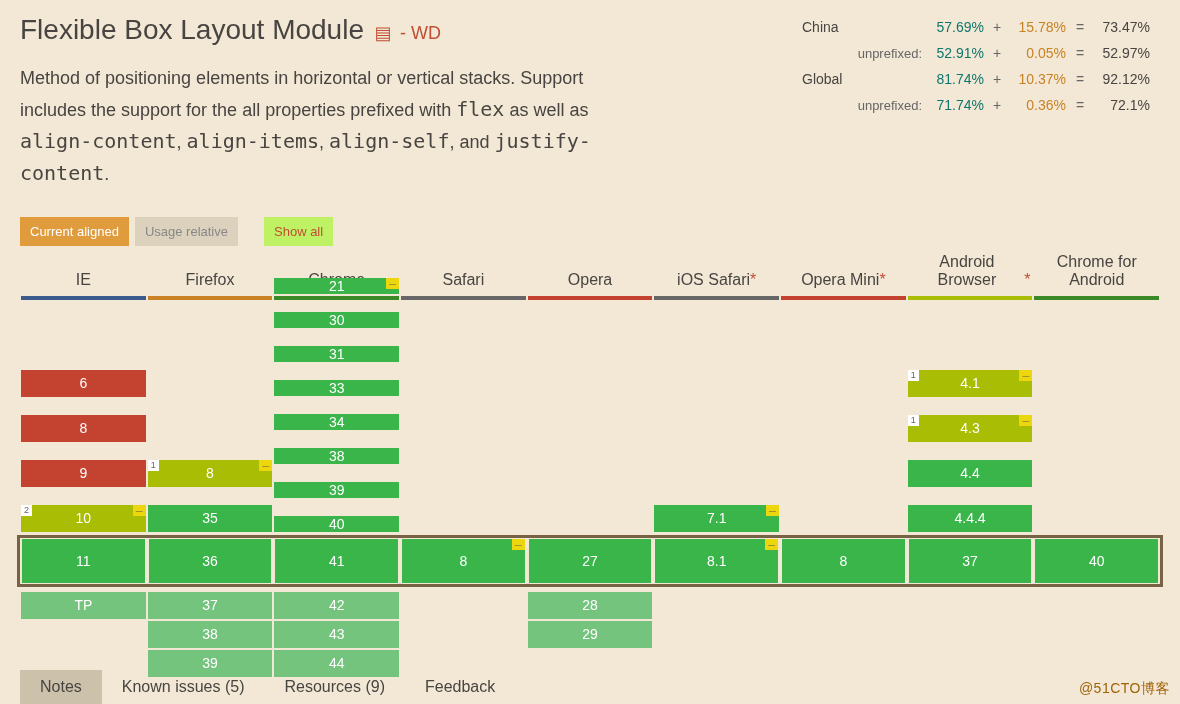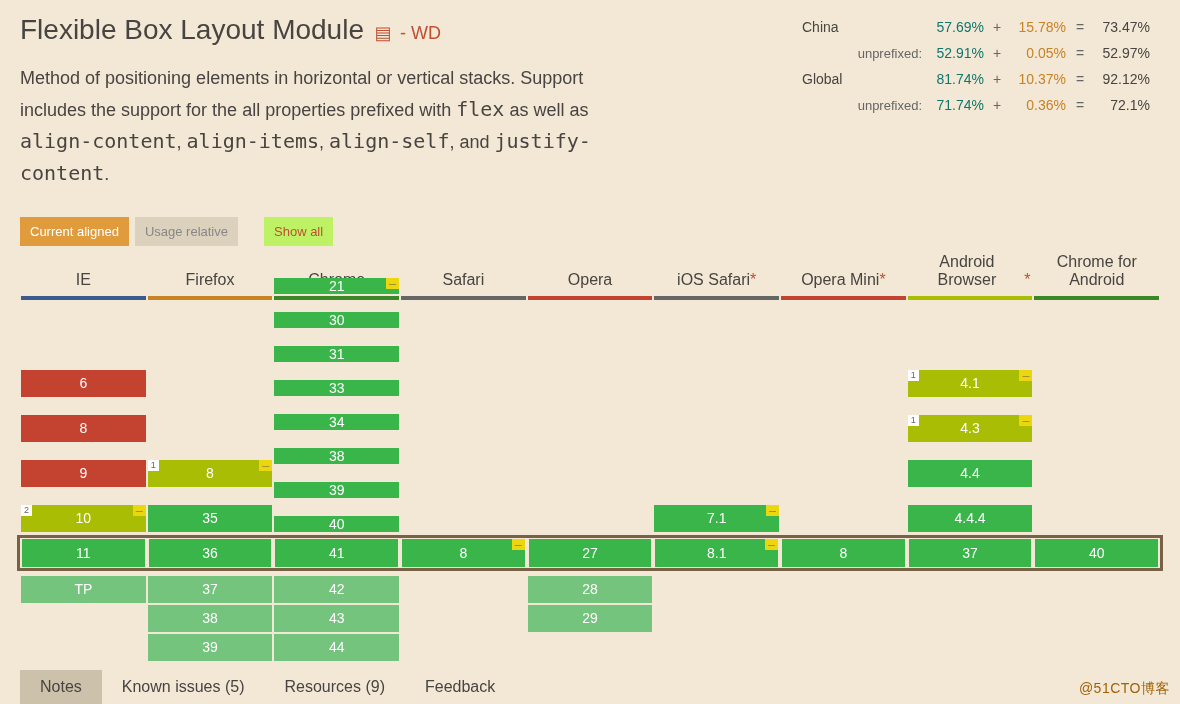--- a/index.html
+++ b/index.html
@@ -45,21 +45,21 @@
   .cells-track { height: 320px; display:flex; flex-direction:column; justify-content:flex-end; gap:18px; margin-top:2px;}
   .cell { height:27px; text-align:center; color:#fff; font-size:14px; display:flex; align-items:center; justify-content:center; position:relative;}
   .c-green { background:#39b54a; }
   .c-red { background:#c44230; }
   .c-yellow { background:#a8bd04; }
   .c-lightgreen { background:#74c47e; }
   .cell .note { position:absolute; top:0; left:0; background:#fff; color:#666; font-size:9px; width:11px; height:11px; line-height:11px;}
   .cell .prefix { position:absolute; top:0; right:0; background:#ecd60e; width:13px; height:11px; font-size:7px; color:#555; line-height:11px;}
   .current-row { display:flex; border:3px solid #776246; margin:3px -3px;}
   .current-row .col { margin:0; padding:1px;}
-  .current-row .cell { height:28px; margin:0 1px;}
+  .current-row .cell { height:44px; margin:0 1px;}
   .future-track { display:flex; flex-direction:column; gap:2px; margin-top:2px;justify-content:flex-end;}
 
   .tabs { position:absolute; bottom:0; left:0; right:0; padding:0 20px; display:flex;margin-top:44px;}
   .tab { padding:8px 20px; font-size:16px; color:#484441; cursor:pointer; }
   .tab.active { background:#ccc1aa; }
 
   .watermark { position:absolute; bottom:6px; right:10px; color:#a16207; font-size:14px; letter-spacing:0.5px;}
 </style>
 </head>
 <body>

